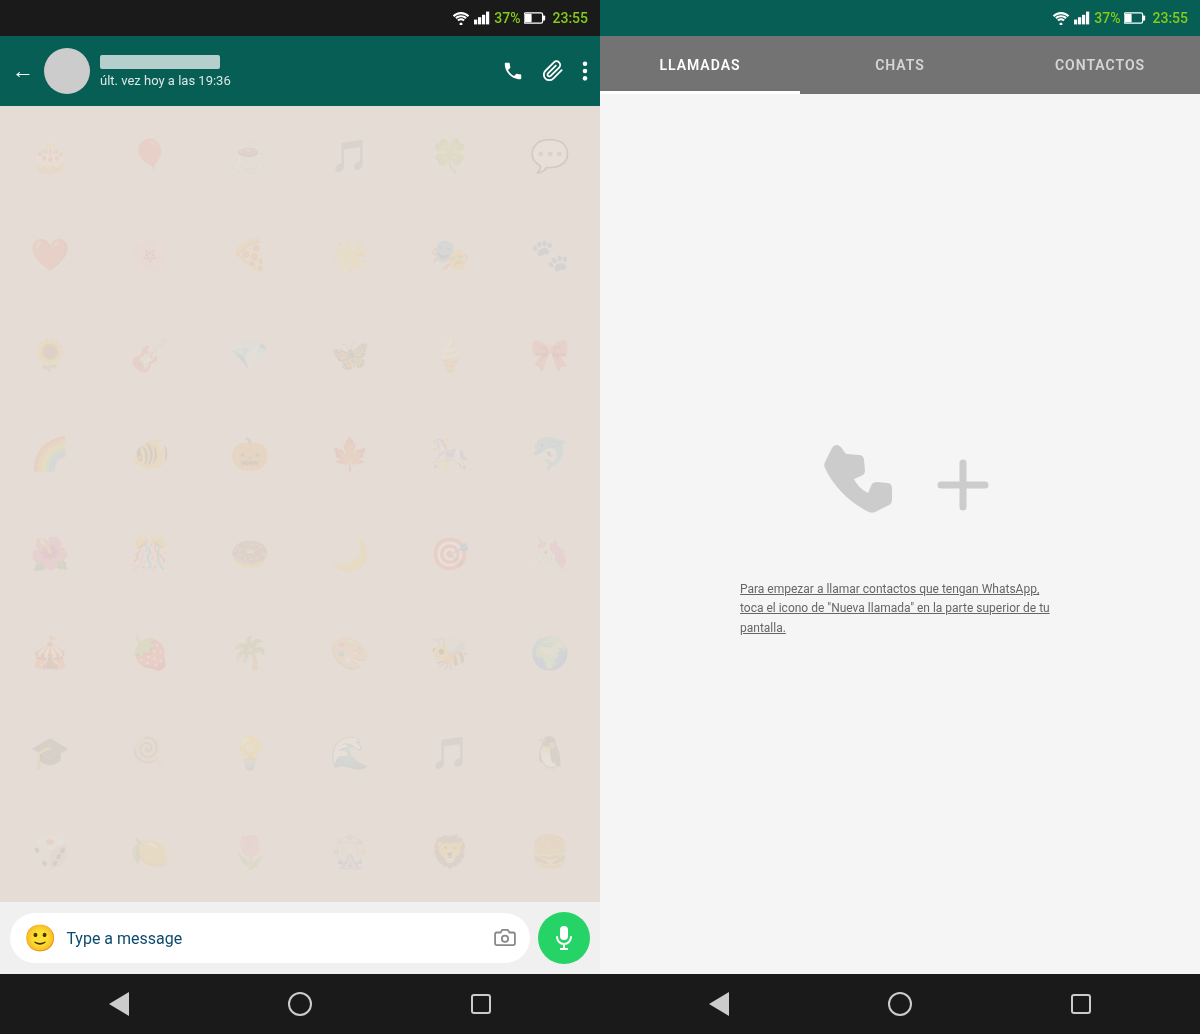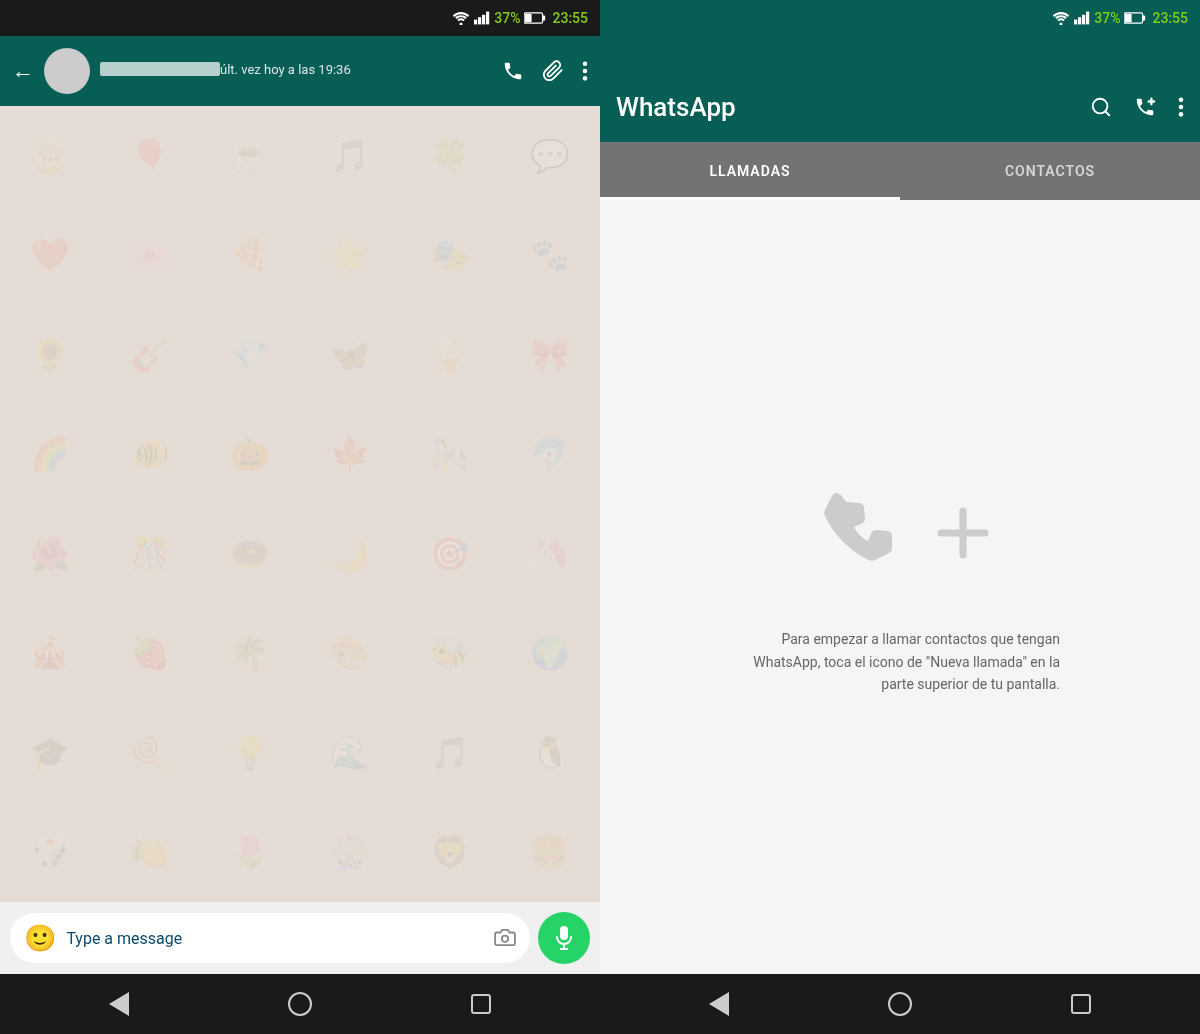--- a/index.html
+++ b/index.html
@@ -72,21 +72,21 @@
       width: 46px;
       height: 46px;
       border-radius: 50%;
       background: #ccc;
       flex-shrink: 0;
     }
 
     .contact-info {
       flex: 1;
       display: flex;
-      flex-direction: row;
+      flex-direction: column;
     }
 
     .contact-name-bar {
       width: 120px;
       height: 14px;
       background: rgba(255,255,255,0.7);
       border-radius: 2px;
       margin-bottom: 4px;
     }
 
@@ -300,24 +300,25 @@
 
     .calls-icon-wrapper {
       display: flex;
       align-items: center;
       gap: 16px;
       margin-bottom: 10px;
     }
 
     .calls-description {
       color: #666;
-      font-size: 14px;
-      text-align: right;
+      font-size: 12px;
+      text-align: left;
       line-height: 1.6;
       max-width: 320px;
+      text-decoration: underline;
     }
   </style>
 </head>
 <body>
 
 <div class="left-panel">
 
   <div class="status-bar-left">
     <span class="status-icons">
 
@@ -476,45 +477,29 @@
       <span class="status-text">37%</span>
       <svg width="22" height="12" viewBox="0 0 26 14">
         <rect x="0" y="1" width="22" height="12" rx="2" fill="none" stroke="white" stroke-width="1.5"></rect>
         <rect x="22" y="4" width="3" height="6" rx="1" fill="white"></rect>
         <rect x="1" y="2" width="8" height="10" rx="1" fill="white"></rect>
       </svg>
     </span>
     <span class="status-text">23:55</span>
   </div>
 
-  <div class="wa-header">
-    <span class="wa-title">WhatsApp</span>
-    <div class="wa-header-icons">
-      <svg width="22" height="22" viewBox="0 0 24 24" fill="white">
-        <circle cx="11" cy="11" r="8" stroke="white" stroke-width="2" fill="none"></circle>
-        <line x1="21" y1="21" x2="16.65" y2="16.65" stroke="white" stroke-width="2" stroke-linecap="round"></line>
-      </svg>
-      <svg width="22" height="22" viewBox="0 0 24 24">
-        <path d="M6.6 10.8c1.4 2.8 3.8 5.1 6.6 6.6l2.2-2.2c.3-.3.7-.4 1-.2 1.1.4 2.3.6 3.6.6.6 0 1 .4 1 1V20c0 .6-.4 1-1 1-9.4 0-17-7.6-17-17 0-.6.4-1 1-1h3.5c.6 0 1 .4 1 1 0 1.3.2 2.5.6 3.6.1.3 0 .7-.2 1L6.6 10.8z" fill="white"></path>
-        <line x1="19" y1="3" x2="19" y2="9" stroke="white" stroke-width="2.5" stroke-linecap="round"></line>
-        <line x1="16" y1="6" x2="22" y2="6" stroke="white" stroke-width="2.5" stroke-linecap="round"></line>
-      </svg>
-      <svg width="6" height="22" viewBox="0 0 6 24" fill="white">
-        <circle cx="3" cy="4" r="2.5"></circle>
-        <circle cx="3" cy="12" r="2.5"></circle>
-        <circle cx="3" cy="20" r="2.5"></circle>
-      </svg>
-    </div>
-  </div>
 
   <div class="tabs-bar">
     <div class="tab-item active">
       <span>LLAMADAS</span>
     </div>
     <div class="tab-item">
+      <span>CHATS</span>
+    </div>
+    <div class="tab-item">
       <span>CONTACTOS</span>
     </div>
   </div>
 
   <div class="calls-content">
     <div class="calls-icon-wrapper">
 
       <svg width="110" height="110" viewBox="0 0 110 110">
         <path d="M30 15 C28 15 26 16 25 18 L18 32 C17 34 17 36 18 38 C26 56 44 74 62 82 C64 83 66 83 68 82 L82 75 C84 74 85 72 85 70 L85 58 C85 55 83 53 80 53 L70 52 C67 52 65 53 64 56 L61 63 C55 60 50 55 47 49 L54 46 C57 45 58 43 58 40 L57 30 C57 27 55 25 52 25 L40 24 C37 24 35 15 30 15 Z" fill="#ccc" stroke="none"></path>
       </svg>

